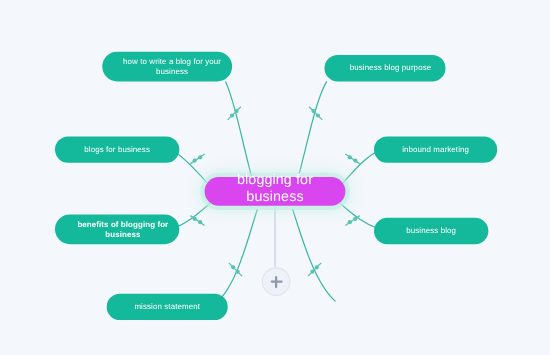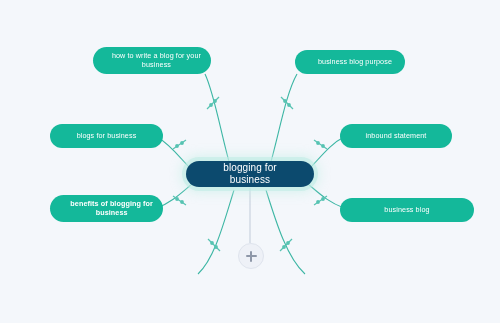--- a/index.html
+++ b/index.html
@@ -53,27 +53,28 @@
     font-size: 7.2px;
     height: 24px;
   }
 
   .node.leaf.two-line {
     height: 27px;
     justify-content: flex-end;
   }
 
   .node.central {
-    background: #0c4a6e;
-    font-size: 10px;
+    background: #d946ef;
+    font-size: 13px;
     height: 26px;
     padding: 0 16px;
     box-shadow: 0 0 0 4px rgba(190, 235, 228, .55),
                 0 0 12px 5px rgba(200, 240, 232, .7);
     z-index: 5;
+    align-items: flex-end;
   }
 
   .node-label {
     display: block;
     white-space: pre-line;
   }
 
   
   #add-button {
     position: absolute;
@@ -188,31 +189,34 @@
 
   <div class="node leaf" style="left:295px; top:50px; width:110px;padding-left:20px;">
     <span class="node-label">business blog purpose</span>
   </div>
 
   <div class="node leaf" style="left:50px; top:124px; width:113px;text-align:right;">
     <span class="node-label">blogs for business</span>
   </div>
 
   <div class="node leaf" style="left:340px; top:124px; width:112px;">
-    <span class="node-label">inbound statement</span>
+    <span class="node-label">inbound marketing</span>
   </div>
 
   <div class="node leaf two-line" style="left:50px; top:195px; width:113px;font-weight:bold;">
     <span class="node-label">benefits of blogging for
 business</span>
   </div>
 
-  <div class="node leaf" style="left:340px; top:198px; width:134px;justify-content:center;">
+  <div class="node leaf" style="left:340px; top:198px; width:104px;justify-content:center;">
     <span class="node-label">business blog</span>
   </div>
 
+  <div class="node leaf" style="left:97px; top:267px; width:110px;">
+    <span class="node-label">mission statement</span>
+  </div>
 
 
   <div id="add-button">
     <span class="plus-glyph"></span>
   </div>
 
 </div>
 
 </body></html>

